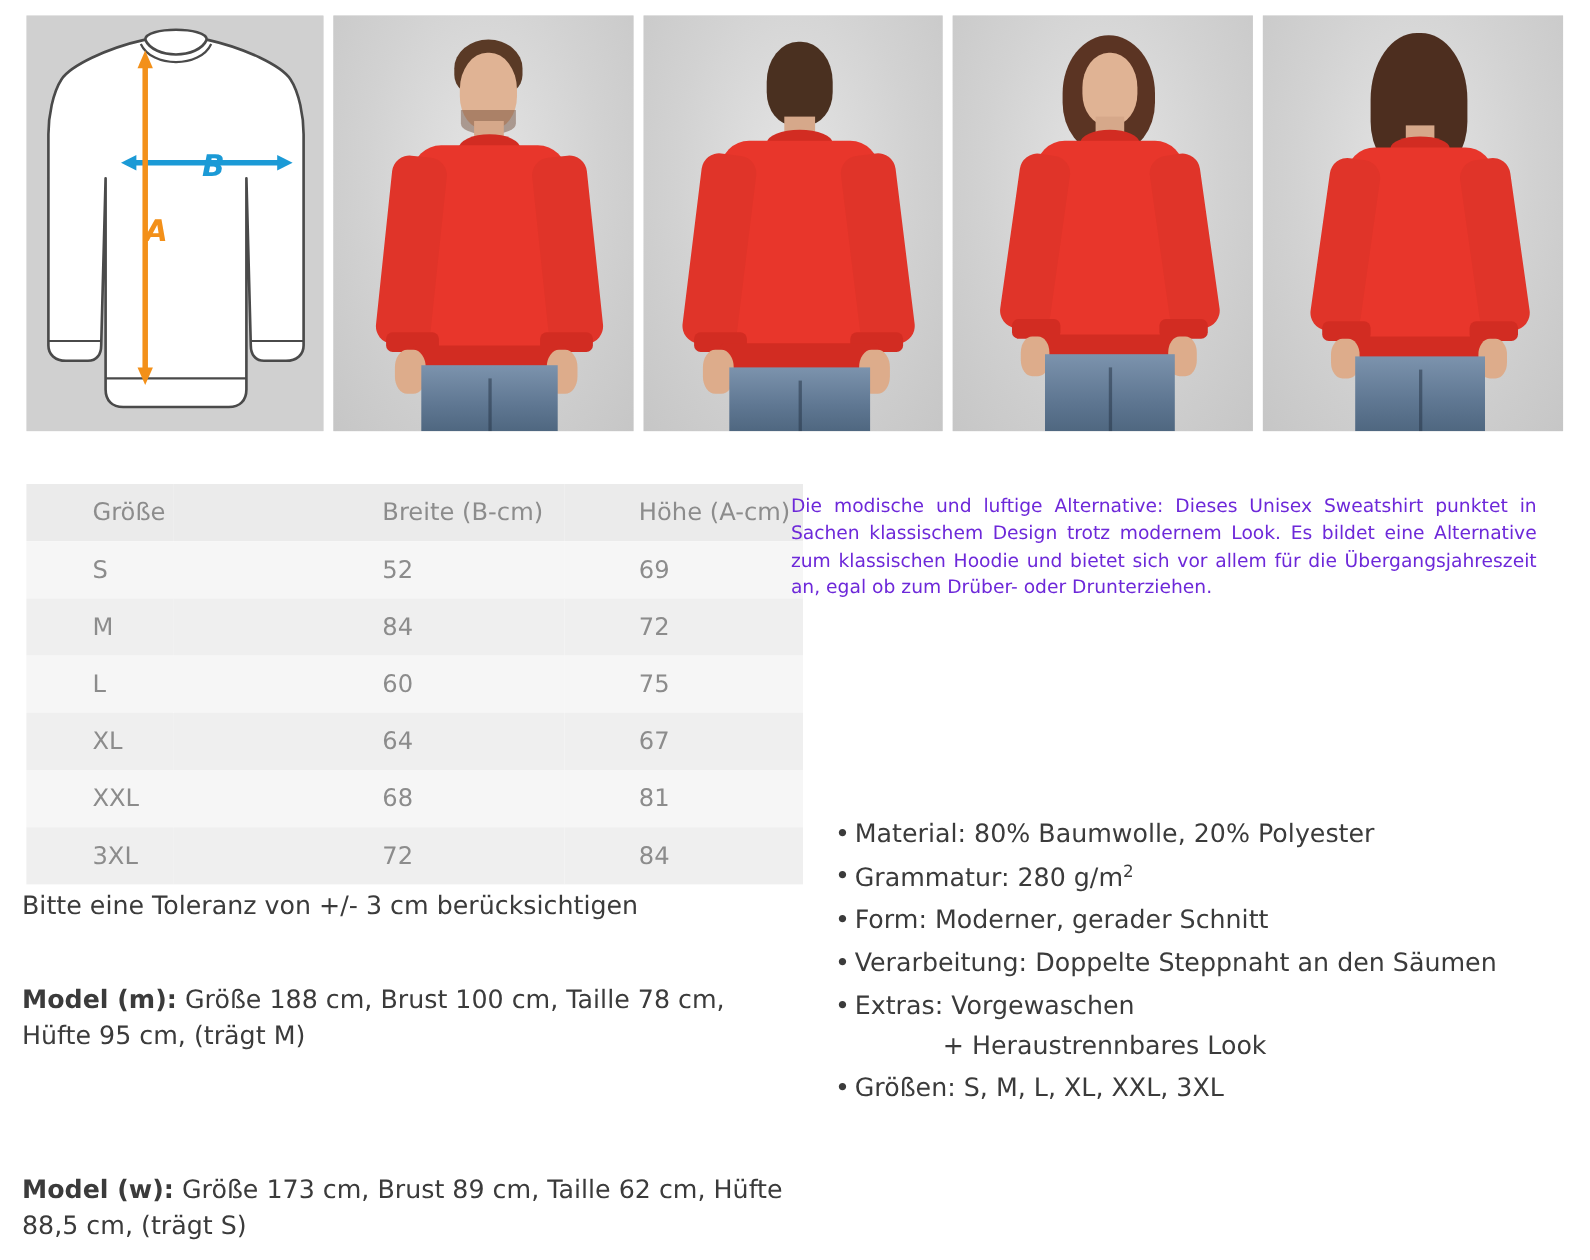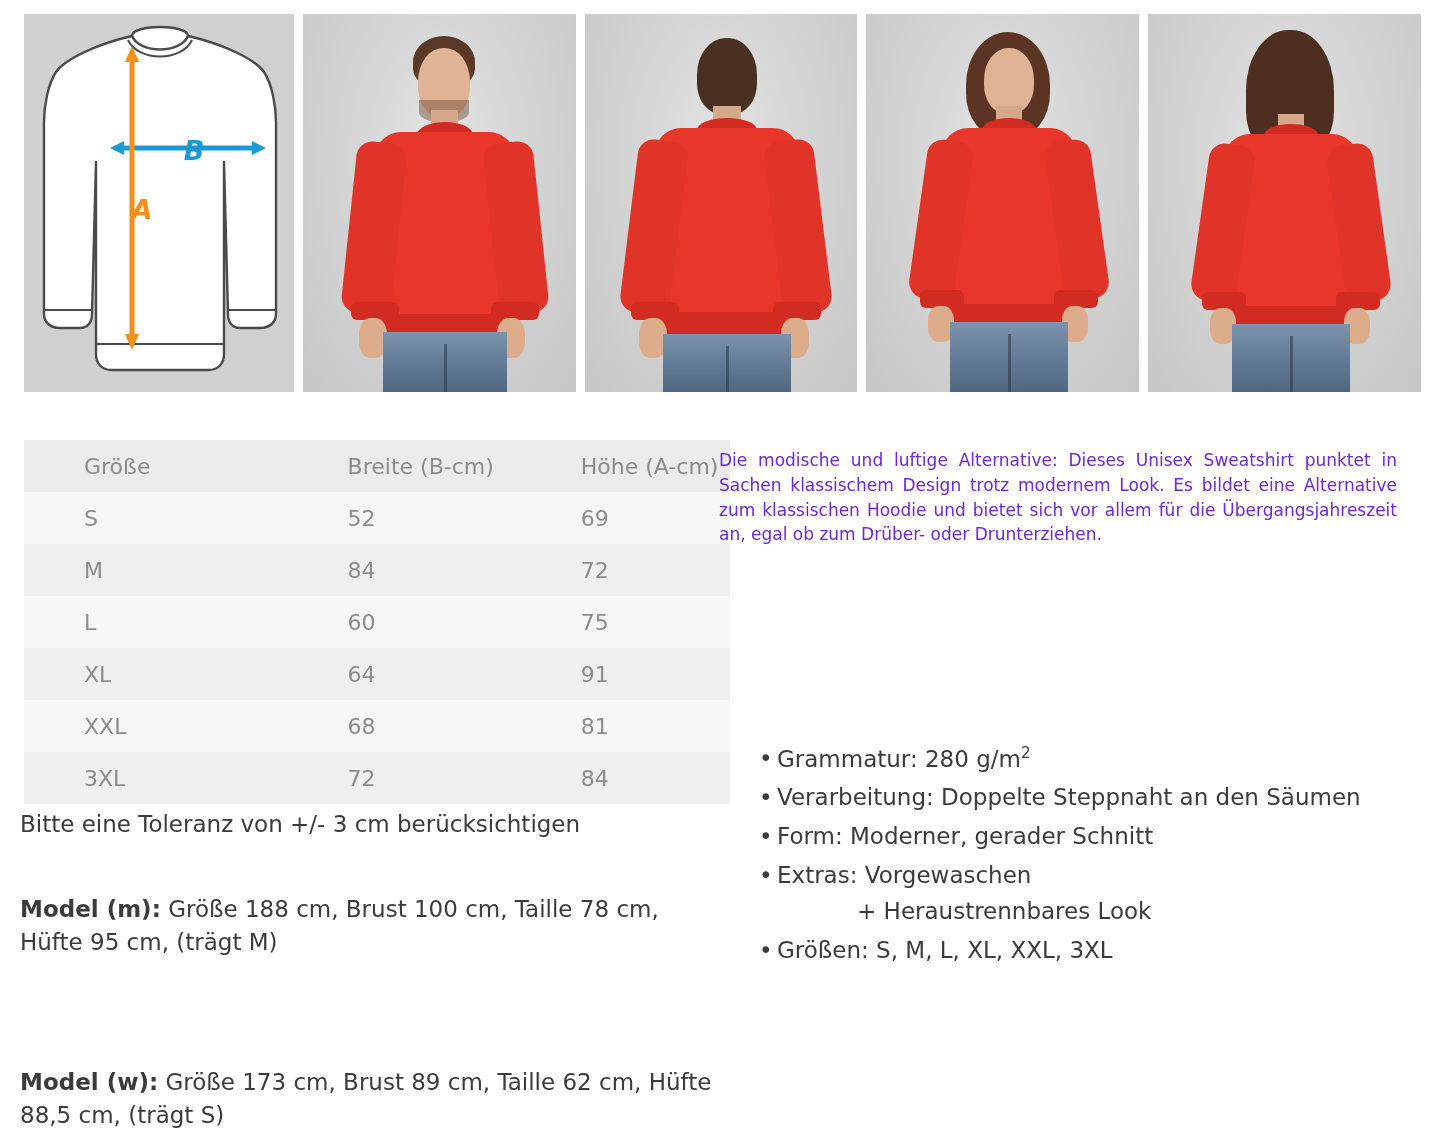--- a/index.html
+++ b/index.html
@@ -321,21 +321,21 @@
       <td>72</td>
     </tr>
     <tr>
       <td>L</td>
       <td>60</td>
       <td>75</td>
     </tr>
     <tr>
       <td>XL</td>
       <td>64</td>
-      <td>91</td>
+      <td>67</td>
     </tr>
     <tr>
       <td>XXL</td>
       <td>68</td>
       <td>81</td>
     </tr>
     <tr>
       <td>3XL</td>
       <td>72</td>
       <td>84</td>
@@ -349,19 +349,20 @@
   <b>Model (m):</b><span> Größe 188 cm, Brust 100 cm, Taille 78 cm, Hüfte 95 cm, (trägt M)</span>
 </div>
 
 <div class="model-block model-w">
   <b>Model (w):</b><span> Größe 173 cm, Brust 89 cm, Taille 62 cm, Hüfte 88,5 cm, (trägt S)</span>
 </div>
 
 <div class="desc">Die modische und luftige Alternative: Dieses Unisex Sweatshirt punktet in Sachen klassischem Design trotz modernem Look. Es bildet eine Alternative zum klassischen Hoodie und bietet sich vor allem für die Übergangsjahreszeit an, egal ob zum Drüber- oder Drunterziehen.</div>
 
 <ul class="features">
+  <li>Material: 80% Baumwolle, 20% Polyester</li>
   <li><span>Grammatur: 280 g/m</span><sup>2</sup></li>
+  <li>Form: Moderner, gerader Schnitt</li>
   <li>Verarbeitung: Doppelte Steppnaht an den Säumen</li>
-  <li>Form: Moderner, gerader Schnitt</li>
   <li>Extras: Vorgewaschen</li>
   <li class="sub">+ Heraustrennbares Look</li>
   <li>Größen:  S, M, L, XL, XXL, 3XL</li>
 </ul>
 
 </body></html>

